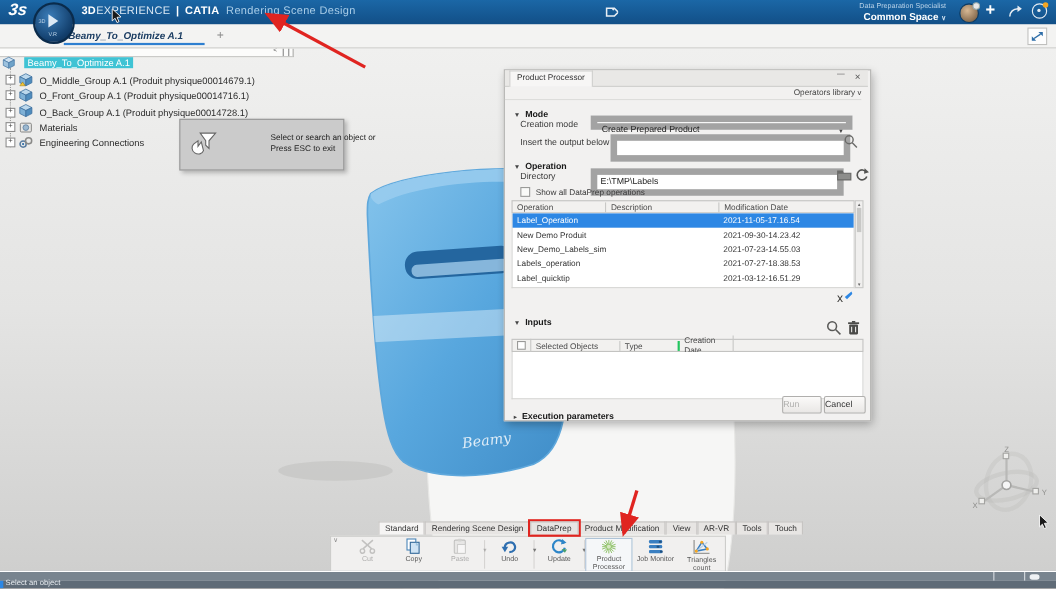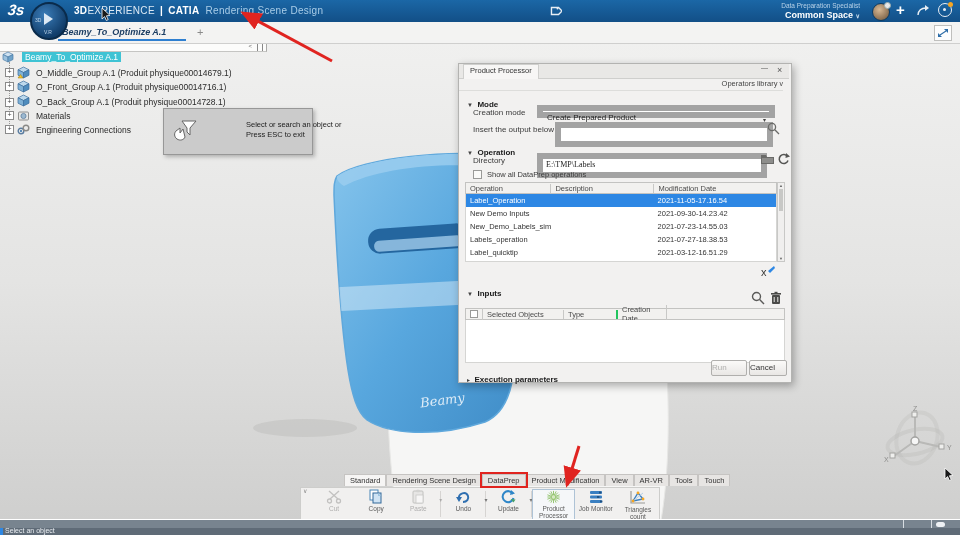--- a/index.html
+++ b/index.html
@@ -23,21 +23,21 @@
   .tooltip{background:#cbcbcb;border:1px solid #979797;box-shadow:2px 2px 4px rgba(0,0,0,.25);}
   .tooltip .tt{font-size:7.5px;color:#1c1c1c;line-height:10px;}
   
   .dialog{left:458px;top:63px;width:332px;height:318px;background:#f2f1f0;border:1px solid #b3b3b1;
           box-shadow:2px 3px 8px rgba(0,0,0,.3);z-index:20;}
   .dlg-label{font-size:8px;color:#3a3a3a;}
   .dlg-section{font-size:8px;font-weight:bold;color:#1a1a1a;}
   .caret{font-size:6px;color:#444;}
   .fld{background:#fff;border:6px solid #a3a3a3;font-size:8px;color:#222;}
   .fld input{border:none;outline:none;background:transparent;width:100%;font-size:8px;color:#222;
-             font-family:Liberation Serif, serif;padding:1px 3px;box-sizing:border-box;}
+             font-family:Liberation Sans, sans-serif;padding:1px 3px;box-sizing:border-box;}
   .thead{background:#f2f1ef;border:1px solid #c3c3c1;}
   .thead span{font-size:7.5px;color:#4a4a4a;}
   .trow{display:flex;height:13px;align-items:center;font-size:7.5px;color:#333;}
   .trow.sel{background:#2d87e4;color:#fff;}
   .c-op{width:82px;padding-left:4px;overflow:hidden;white-space:nowrap;}
   .c-desc{width:100px;padding-left:4px;}
   .c-date{width:120px;padding-left:4px;white-space:nowrap;}
   .btn{background:linear-gradient(#fbfaf9,#e9e7e5);border:1px solid #b0afad;border-radius:2px;
        font-size:8px;text-align:left;line-height:13px;}
   
@@ -289,21 +289,21 @@
       <span class="c-desc" style="border-right:1px solid #c8c8c6;">Description</span>
       <span class="c-date">Modification Date</span>
     </div>
     <div class="abs" style="left:6px;top:130px;width:312px;height:68px;background:#fff;border:1px solid #d5d5d3;border-top:none;box-sizing:border-box;">
       <div class="trow sel">
         <span class="c-op">Label_Operation</span>
           <span class="c-desc"></span>
           <span class="c-date">2021-11-05-17.16.54</span>
       </div>
       <div class="trow">
-        <span class="c-op">New Demo Inputs</span>
+        <span class="c-op">New Demo Produit</span>
           <span class="c-desc"></span>
           <span class="c-date">2021-09-30-14.23.42</span>
       </div>
       <div class="trow">
         <span class="c-op">New_Demo_Labels_simplified</span>
           <span class="c-desc"></span>
           <span class="c-date">2021-07-23-14.55.03</span>
       </div>
       <div class="trow">
         <span class="c-op">Labels_operation</span>

